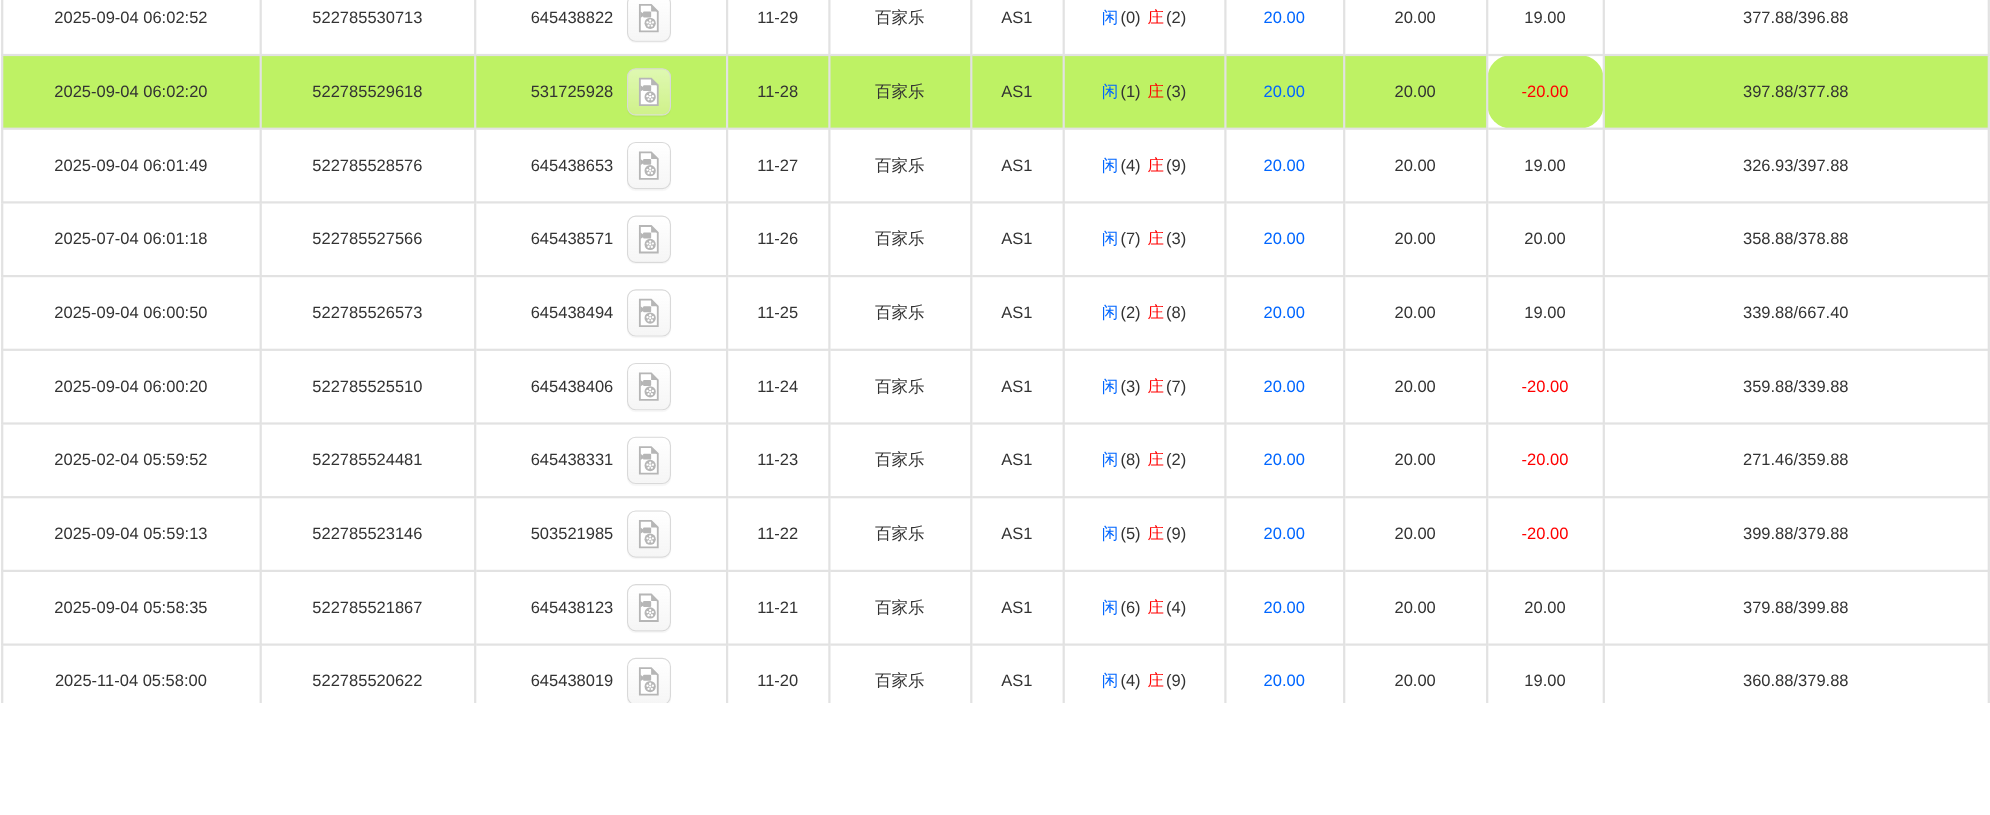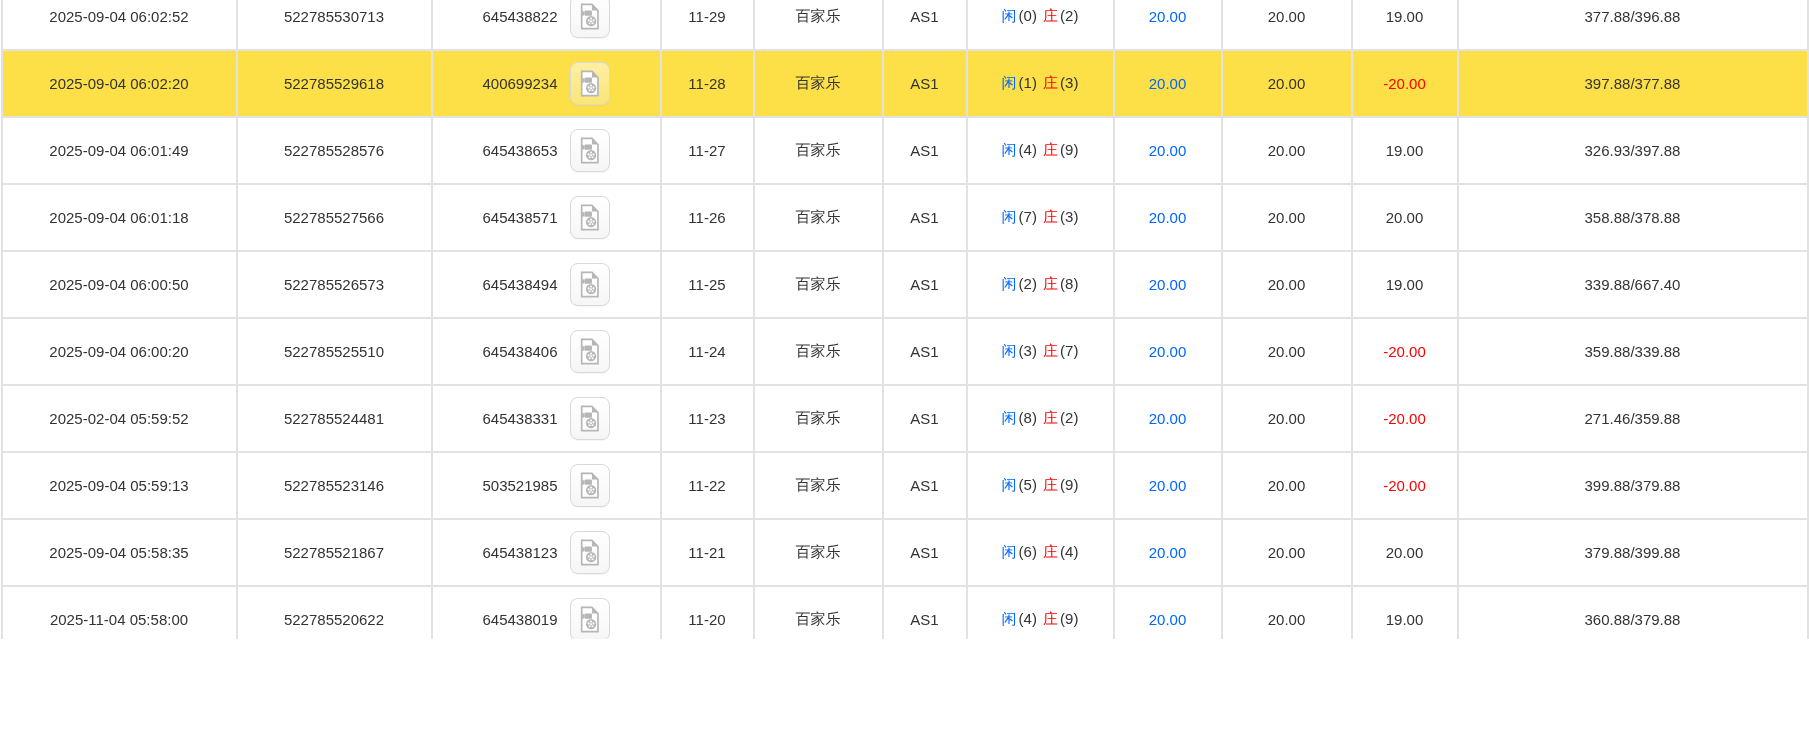--- a/index.html
+++ b/index.html
@@ -11,41 +11,41 @@
   table.records {
     width: 1809px;
     border-collapse: collapse;
     table-layout: fixed;
     margin-top: -18px;
   }
   td { text-align: center; vertical-align: middle; }
 
   tr.data-row { height: 67px; background: #ffffff; }
   tr.data-row td { border: 2px solid #e2e2e2; }
-  tr.data-row.highlight { background: #fde047; }
+  tr.data-row.highlight { background: #bef264; }
 
   .c-time   { width: 235px; }
   .c-order  { width: 195px; }
   .c-vid    { width: 229px; }
   .c-round  { width: 93px;  }
   .c-game   { width: 129px; }
   .c-table  { width: 84px;  }
   .c-result { width: 147px; }
   .c-bet    { width: 108px; }
   .c-valid  { width: 130px; }
   .c-wl     { width: 106px; }
   .c-bal    { }
 
   .player-label { color: #0066ff; }
   .banker-label { color: #ff0000; }
   .result-num { color: #333; }
   .result-cell span { padding: 0 1px; }
 
   .bet-link { color: #0066ff; cursor: pointer; }
-  .negative { color: #ff0000; }
+  .negative { color: #ff0000; border-radius: 22px; }
 
   .vid-wrap { display: flex; align-items: center; justify-content: center; gap: 12px; }
   .vid-btn {
     width: 40px; height: 43px;
     border: 1px solid #d9d9d9;
     border-radius: 8px;
     background: linear-gradient(180deg, rgba(255,255,255,0.85), rgba(238,238,238,0.55));
     display: inline-flex; align-items: center; justify-content: center;
     cursor: pointer; padding: 0;
     box-shadow: 0 1px 1px rgba(0,0,0,0.04);
@@ -112,21 +112,21 @@
     <td><span class="bet-link">20.00</span></td>
     <td>20.00</td>
     <td>19.00</td>
     <td>377.88/396.88</td>
   </tr>
         <tr class="data-row highlight">
     <td>2025-09-04 06:02:20</td>
     <td>522785529618</td>
     <td>
       <div class="vid-wrap">
-        <span>400699234</span>
+        <span>531725928</span>
         <button class="vid-btn">
           <svg width="27" height="29" viewBox="0 0 24 26" aria-hidden="true">
             <path d="M5 2.2 H14.2 L19.6 7.6 V23.8 H5 Z" fill="#ffffff" stroke="#b6b6b6" stroke-width="1.5"></path>
             <path d="M14.2 2.2 L19.6 7.6 H14.2 Z" fill="#b6b6b6"></path>
             <rect x="7.6" y="7.6" width="6.6" height="4.8" rx="0.8" fill="#b6b6b6"></rect>
             <path d="M7.6 9 L5.4 7.6 V12.8 L7.6 11.4 Z" fill="#b6b6b6"></path>
             <circle cx="13.4" cy="17.2" r="4.6" fill="#b6b6b6"></circle>
             <circle cx="13.4" cy="17.2" r="0.95" fill="#ffffff"></circle>
             <circle cx="13.4" cy="14.9" r="0.95" fill="#ffffff"></circle>
             <circle cx="11.25" cy="16.5" r="0.95" fill="#ffffff"></circle>
@@ -178,21 +178,21 @@
     <td class="result-cell">
       <span class="player-label">闲</span><span class="result-num">(4)</span>
       <span class="banker-label">庄</span><span class="result-num">(9)</span>
     </td>
     <td><span class="bet-link">20.00</span></td>
     <td>20.00</td>
     <td>19.00</td>
     <td>326.93/397.88</td>
   </tr>
         <tr class="data-row">
-    <td>2025-09-04 06:01:18</td>
+    <td>2025-07-04 06:01:18</td>
     <td>522785527566</td>
     <td>
       <div class="vid-wrap">
         <span>645438571</span>
         <button class="vid-btn">
           <svg width="27" height="29" viewBox="0 0 24 26" aria-hidden="true">
             <path d="M5 2.2 H14.2 L19.6 7.6 V23.8 H5 Z" fill="#ffffff" stroke="#b6b6b6" stroke-width="1.5"></path>
             <path d="M14.2 2.2 L19.6 7.6 H14.2 Z" fill="#b6b6b6"></path>
             <rect x="7.6" y="7.6" width="6.6" height="4.8" rx="0.8" fill="#b6b6b6"></rect>
             <path d="M7.6 9 L5.4 7.6 V12.8 L7.6 11.4 Z" fill="#b6b6b6"></path>

